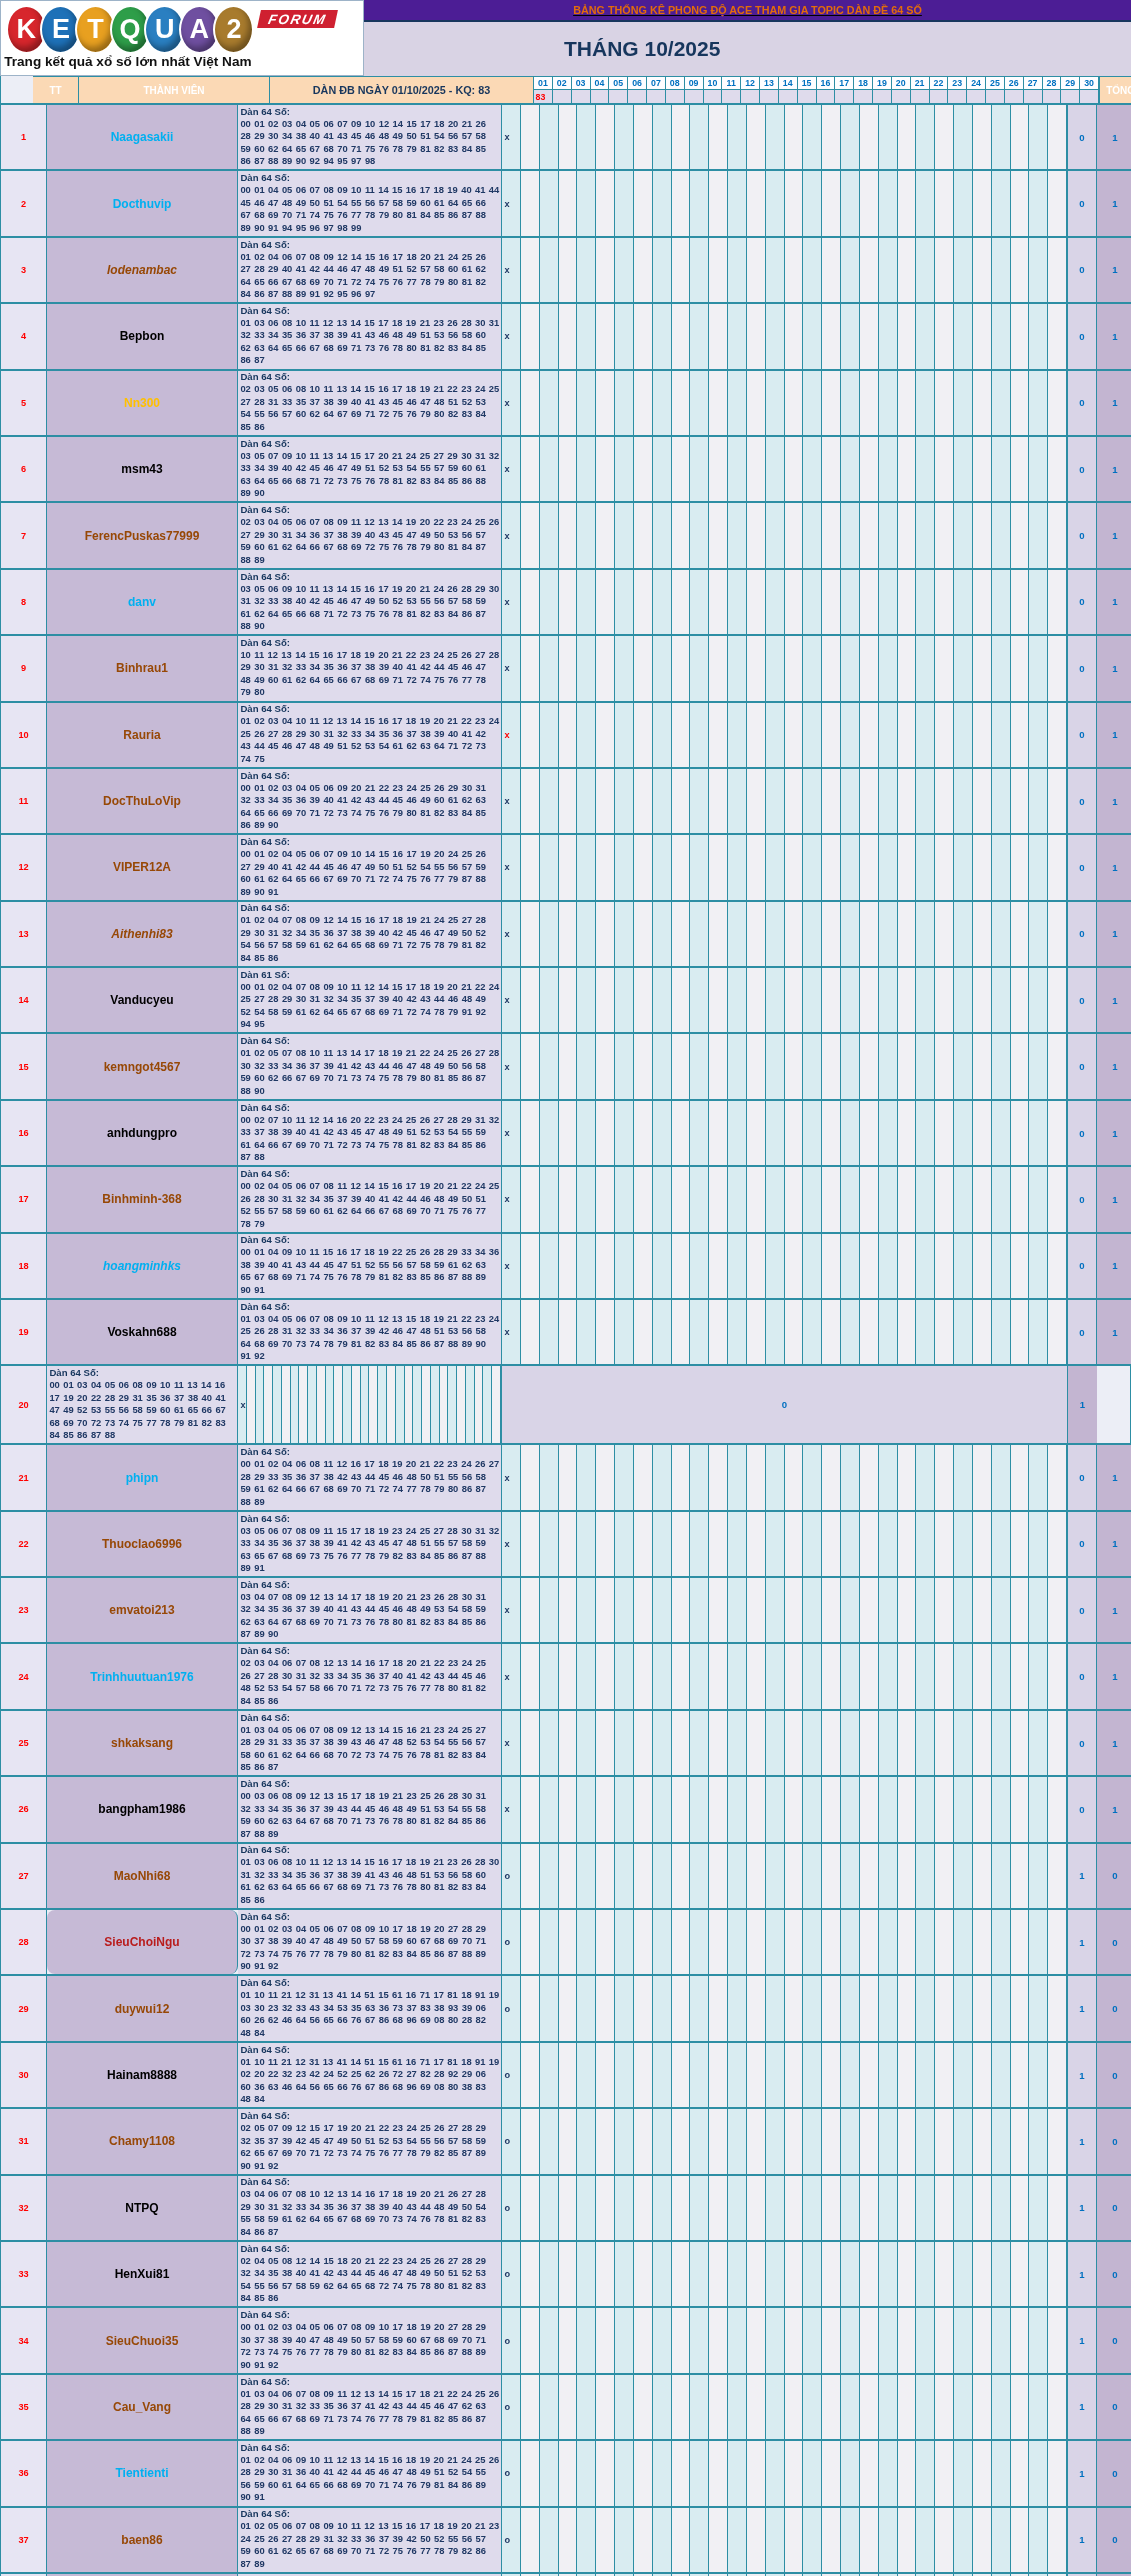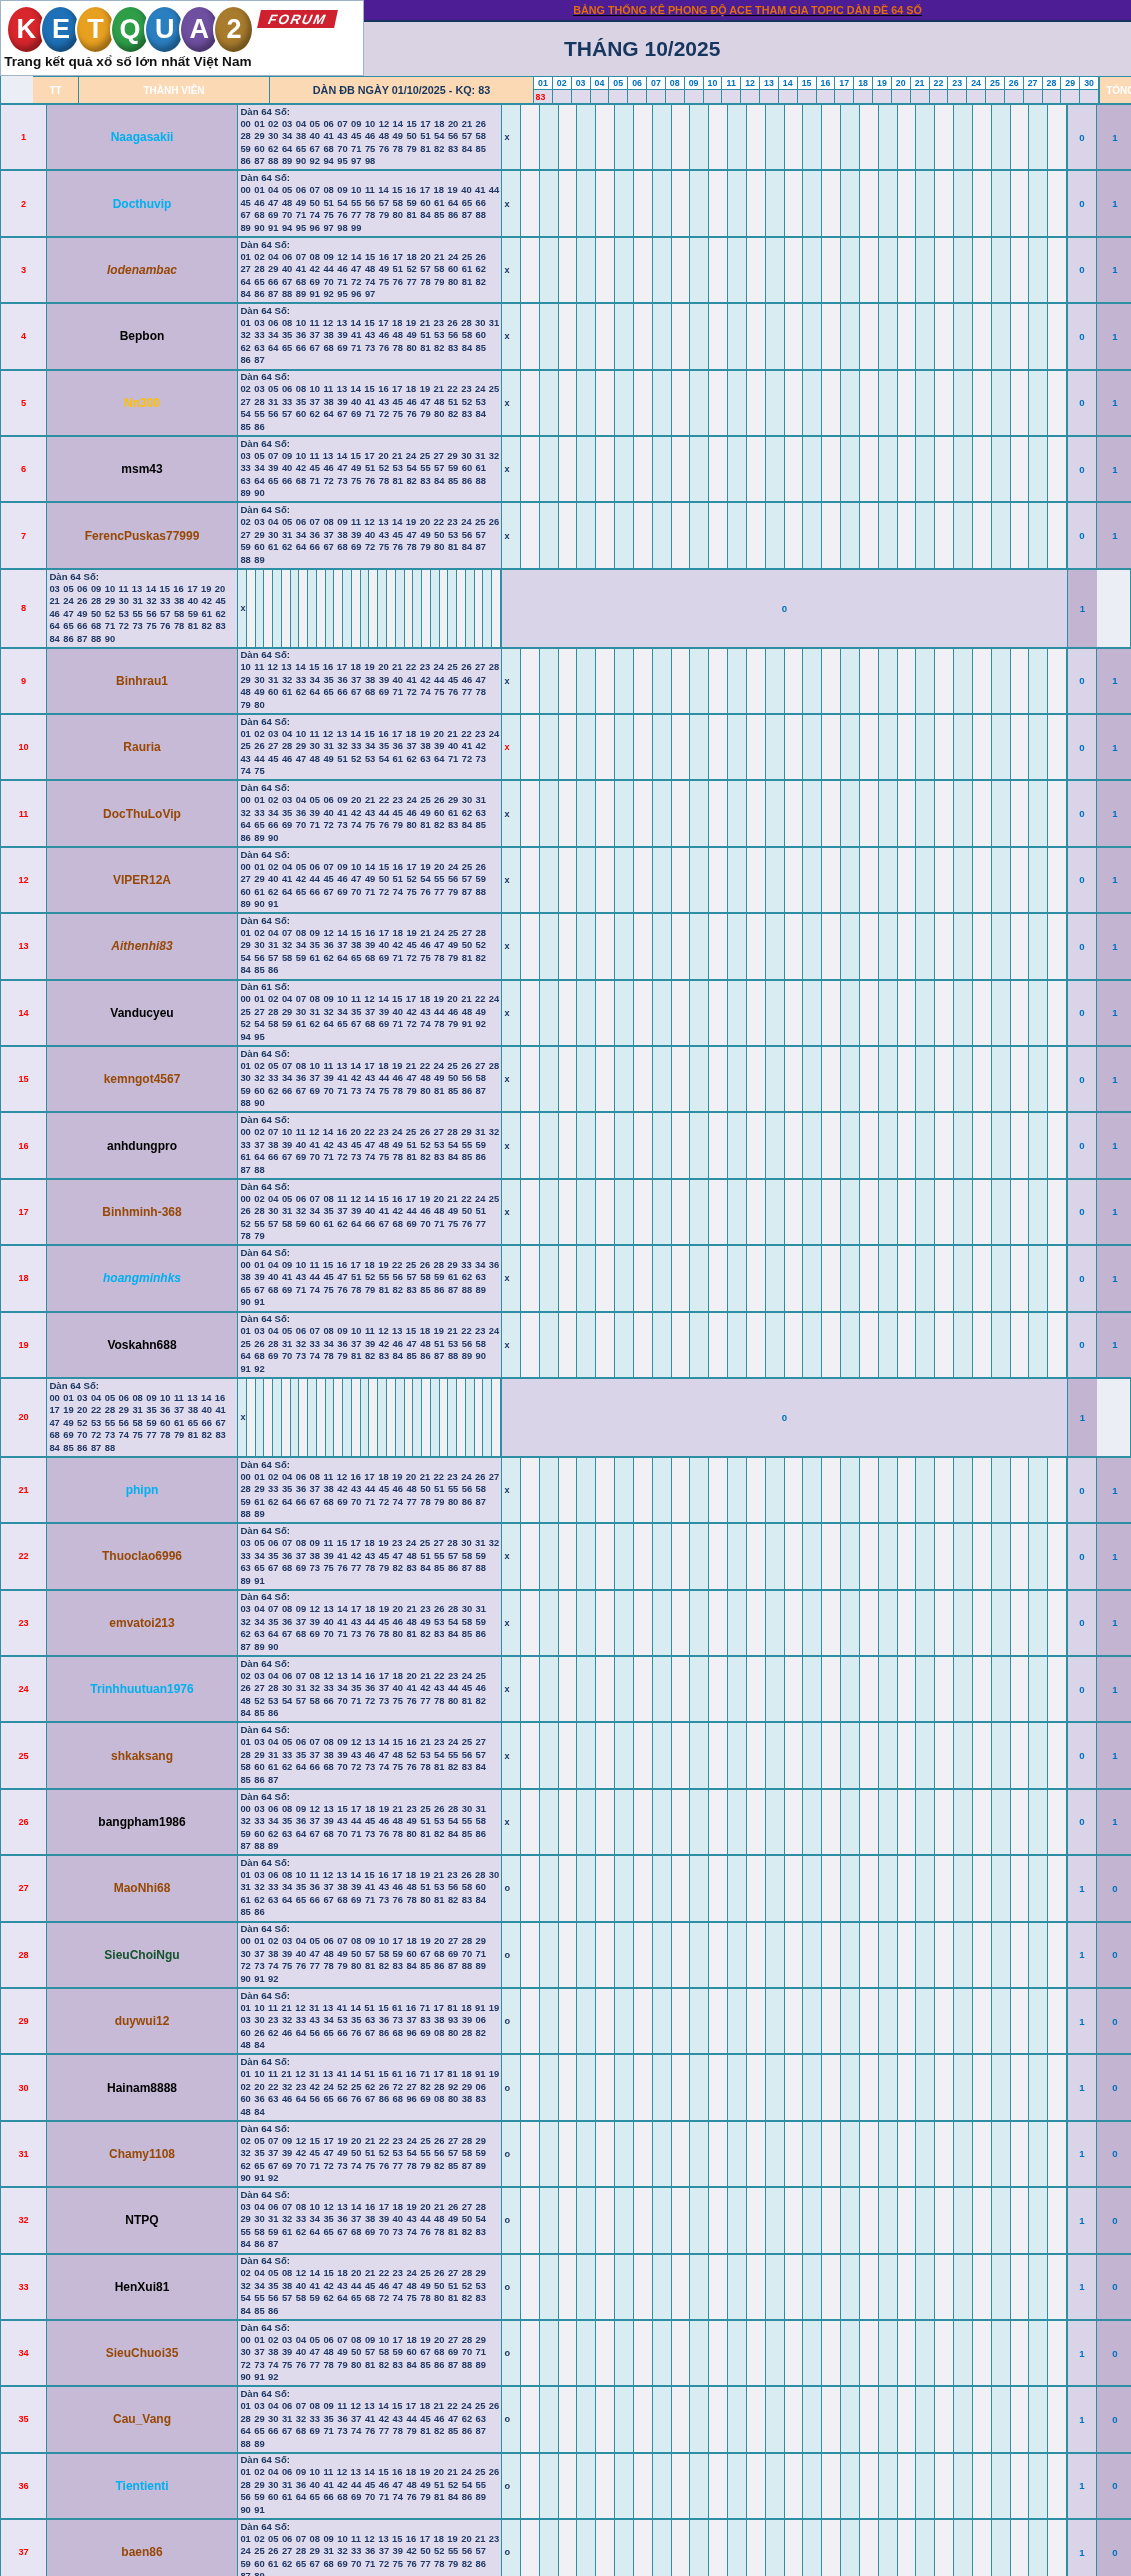--- a/index.html
+++ b/index.html
@@ -452,20 +452,21 @@
             <div class="dcell alt"></div>
             <div class="dcell"></div>
             <div class="dcell alt"></div>
           </div>
     <div class="cell t1">0</div>
     <div class="cell t2">1</div>
   </div>
 
   <div class="trow">
     <div class="cell tt">8</div>
+    <div class="cell member" style="color: rgb(0, 176, 240);">danv</div>
     <div class="cell nums">
       <div class="set-label">Dàn 64 Số:</div>
       <div class="set-nums">03 05 06 09 10 11 13 14 15 16 17 19 20 21 24 26 28 29 30 31 32 33 38 40 42 45 46 47 49 50 52 53 55 56 57 58 59 61 62 64 65 66 68 71 72 73 75 76 78 81 82 83 84 86 87 88 90</div>
     </div>
     <div class="days">
             <div class="dcell">
               <span class="mark" style="color: rgb(31, 56, 100);">x</span>
             </div>
             <div class="dcell alt"></div>
             <div class="dcell"></div>
@@ -1350,21 +1351,21 @@
             <div class="dcell alt"></div>
             <div class="dcell"></div>
             <div class="dcell alt"></div>
           </div>
     <div class="cell t1">1</div>
     <div class="cell t2">0</div>
   </div>
 
   <div class="trow">
     <div class="cell tt">28</div>
-    <div class="cell member" style="color: #14532d;">SieuChoiNgu</div>
+    <div class="cell member" style="color: #b91c1c; border-radius: 8px;">SieuChoiNgu</div>
     <div class="cell nums">
       <div class="set-label">Dàn 64 Số:</div>
       <div class="set-nums">00 01 02 03 04 05 06 07 08 09 10 17 18 19 20 27 28 29 30 37 38 39 40 47 48 49 50 57 58 59 60 67 68 69 70 71 72 73 74 75 76 77 78 79 80 81 82 83 84 85 86 87 88 89 90 91 92</div>
     </div>
     <div class="days">
             <div class="dcell">
               <span class="mark" style="color: rgb(31, 56, 100);">o</span>
             </div>
             <div class="dcell alt"></div>
             <div class="dcell"></div>

